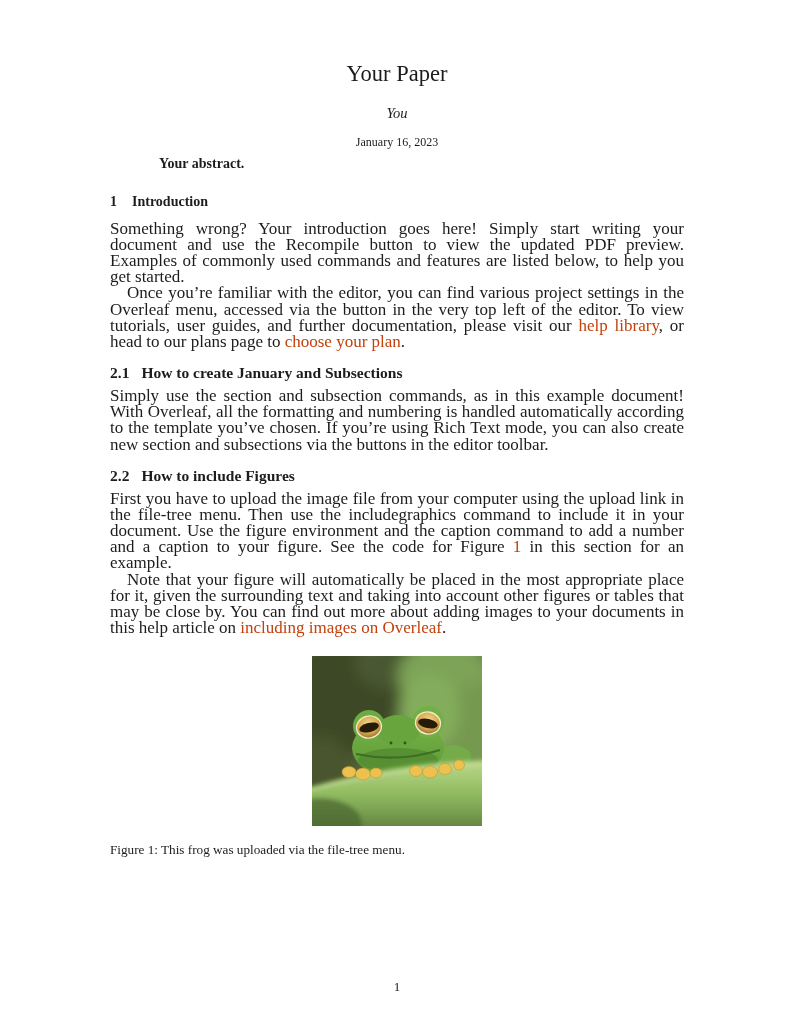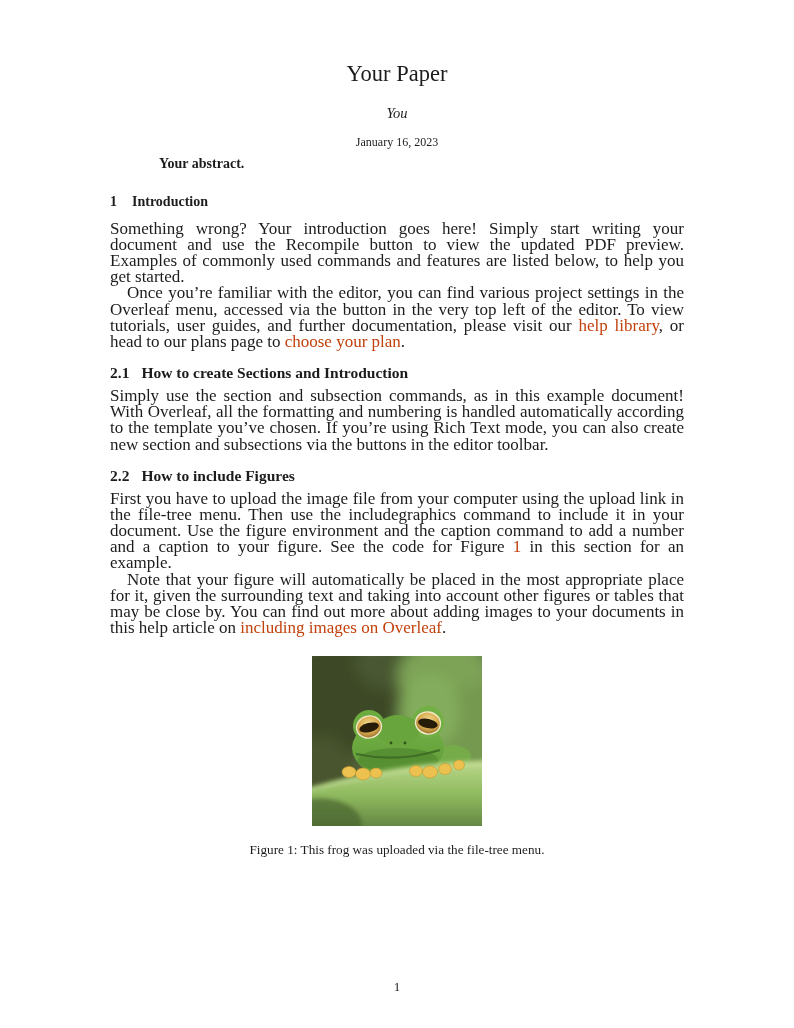--- a/index.html
+++ b/index.html
@@ -26,21 +26,21 @@
   h3.subsection { font-size:15.5px; font-weight:bold; line-height:1.15; margin:14px 0 6px 0; }
   h3.subsection .sec-num { display:inline-block; margin-right:12px; }
 
   p.body { font-size:17px; line-height:16.2px; text-align:justify; margin:0; }
   p.indent { text-indent:17px; }
 
   a.doclink { color:#c2410c; text-decoration:none; cursor:pointer; }
 
   .figure-wrap { margin-top:20px; text-align:center; }
   svg.frog { width:170px; height:170px; display:inline-block; vertical-align:top; }
-  .caption { text-align:center; font-size:13.2px; line-height:16.2px; margin:16px 0 0 0; }
+  .caption { font-size:13.2px; line-height:16.2px; margin:16px 0 0 0; }
 
   .pageno { position:absolute; left:0; right:0; bottom:33px; text-align:center; font-size:13.2px; }
 </style>
 </head>
 <body>
 
 <div class="page">
   <div class="content">
 
     <h1 class="doc-title">Your Paper</h1>
@@ -48,21 +48,21 @@
     <div class="doc-date">January 16, 2023</div>
 
     <p class="abstract-body">Your abstract.</p>
 
     <h2 class="section"><span class="sec-num">1</span><span>Introduction</span></h2>
 
     <p class="body">Something wrong? Your introduction goes here! Simply start writing your document and use the Recompile button to view the updated PDF preview. Examples of commonly used commands and features are listed below, to help you get started.</p>
     <p class="body indent"><span>Once you’re familiar with the editor, you can find various project settings in the Overleaf menu, accessed via the button in the very top left of the editor. To view tutorials, user guides, and further documentation, please visit our </span><a class="doclink">help library</a><span>, or head to our plans page to </span><a class="doclink">choose your plan</a><span>.</span></p>
 
 
-    <h3 class="subsection"><span class="sec-num">2.1</span><span>How to create Sections and Introduction</span></h3>
+    <h3 class="subsection"><span class="sec-num">2.1</span><span>How to create January and Subsections</span></h3>
 
     <p class="body">Simply use the section and subsection commands, as in this example document! With Overleaf, all the formatting and numbering is handled automatically according to the template you’ve chosen. If you’re using Rich Text mode, you can also create new section and subsections via the buttons in the editor toolbar.</p>
 
     <h3 class="subsection"><span class="sec-num">2.2</span><span>How to include Figures</span></h3>
 
     <p class="body"><span>First you have to upload the image file from your computer using the upload link in the file-tree menu. Then use the includegraphics command to include it in your document. Use the figure environment and the caption command to add a number and a caption to your figure. See the code for Figure </span><a class="doclink">1</a><span> in this section for an example.</span></p>
 
     <p class="body indent"><span>Note that your figure will automatically be placed in the most appropriate place for it, given the surrounding text and taking into account other figures or tables that may be close by. You can find out more about adding images to your documents in this help article on </span><a class="doclink">including images on Overleaf</a><span>.</span></p>
 
     <div class="figure-wrap">

